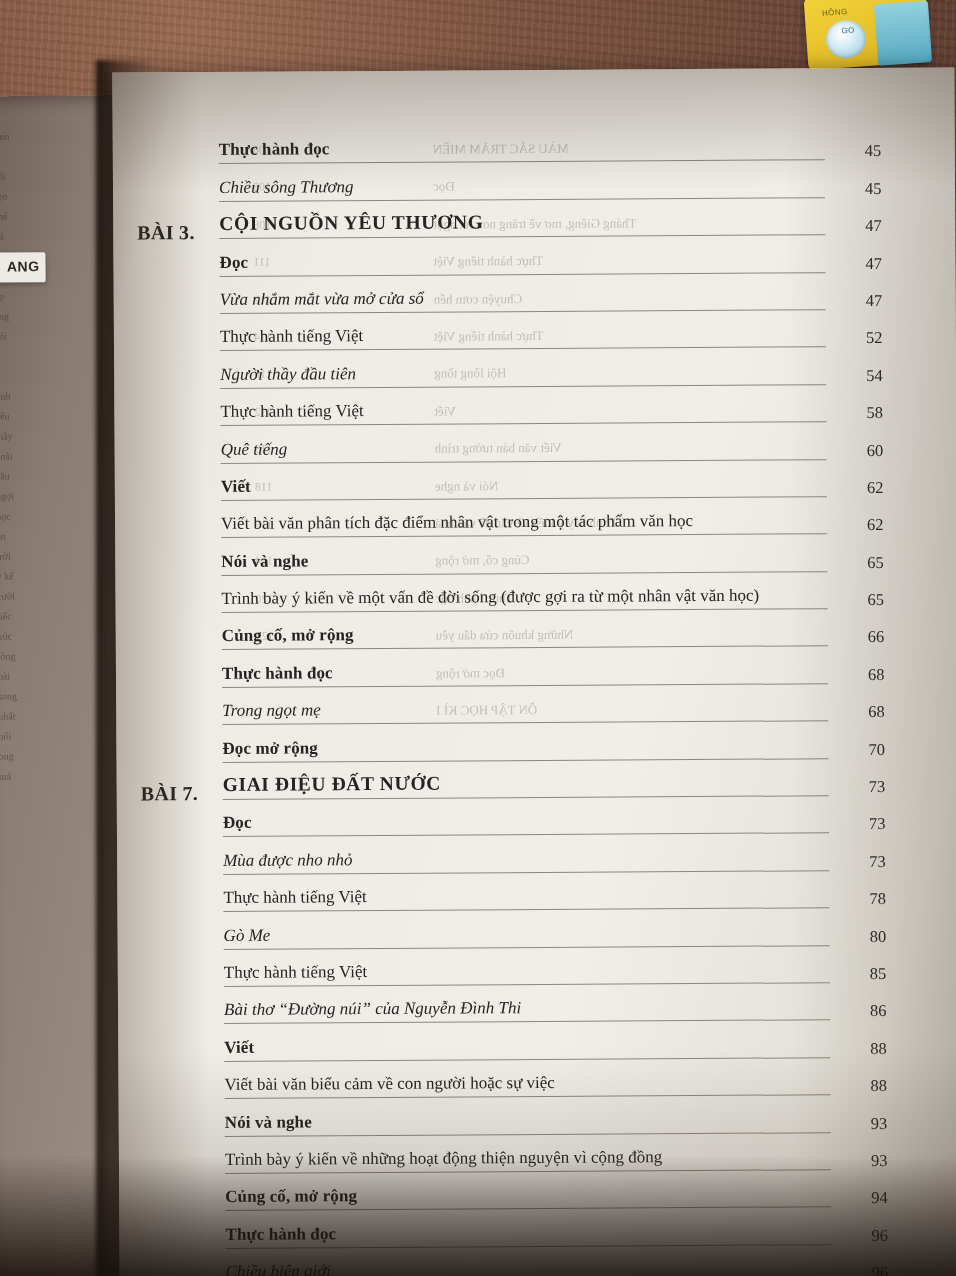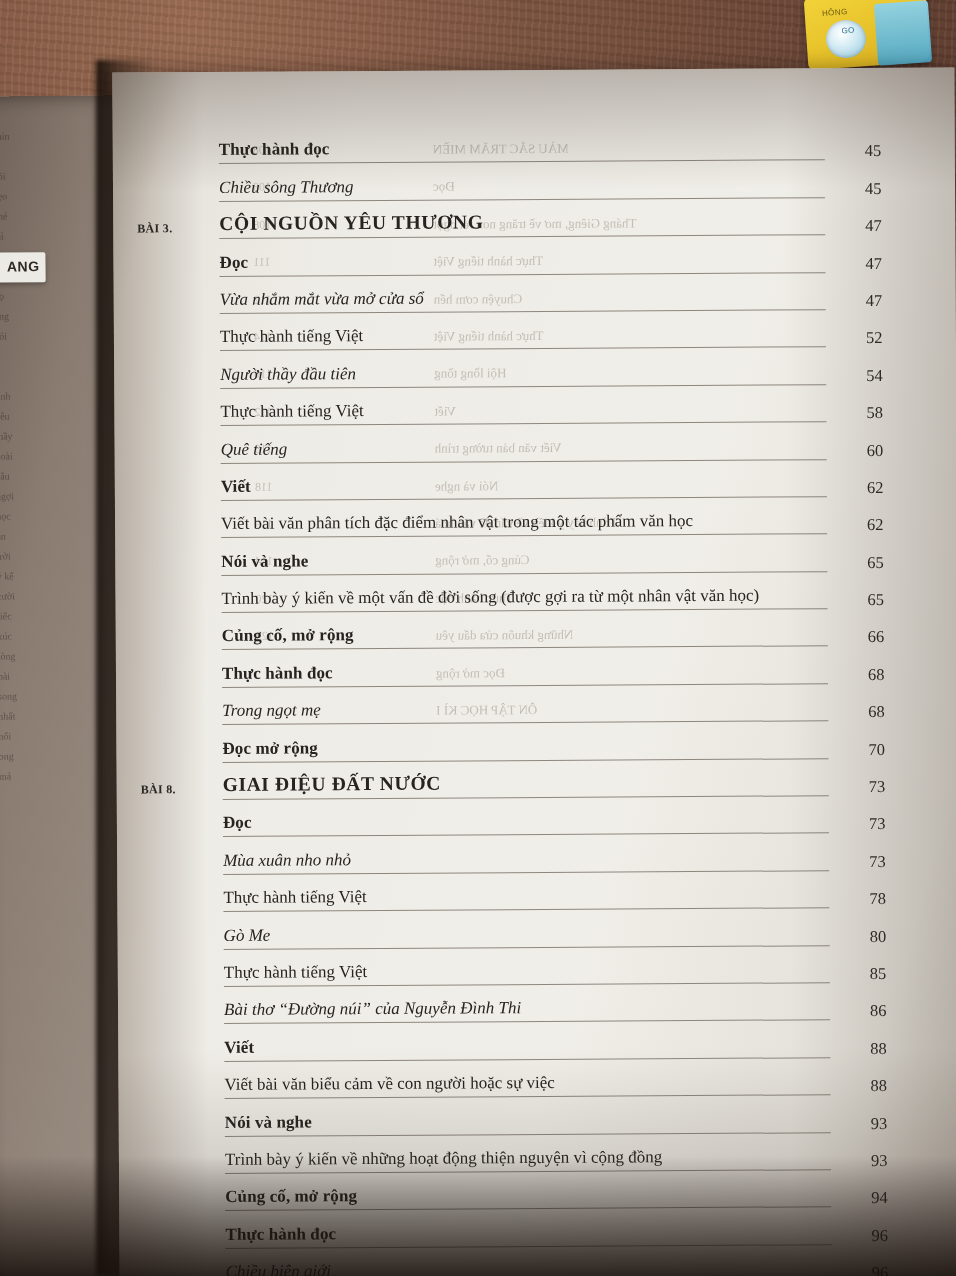--- a/index.html
+++ b/index.html
@@ -195,26 +195,26 @@
   .label-wrap {
     position: absolute;
     left: 96px;
     right: 118px;
     bottom: 7px;
     border-bottom: 1px solid #8d877e;
   }
   .bai-tag {
     position: absolute;
     left: 14px;
-    bottom: 10px;
+    bottom: 2px;
     width: 78px;
     text-align: left;
     font-family: "Liberation Serif", serif;
     font-weight: bold;
-    font-size: 12px;
+    font-size: 20px;
     color: #2b2722;
     letter-spacing: .3px;
   }
   .label {
     display: inline-block;
     padding-bottom: 3px;
     color: #262320;
     font-size: 17px;
     white-space: nowrap;
   }
@@ -402,30 +402,30 @@
         </div>
         <div class="row">
           <div class="label-wrap"><span class="label lv-italic">Trong ngọt mẹ</span></div>
           <div class="page-num">68</div>
         </div>
         <div class="row">
           <div class="label-wrap"><span class="label lv-bold">Đọc mở rộng</span></div>
           <div class="page-num">70</div>
         </div>
         <div class="row">
-          <div class="bai-tag">BÀI 8.</div>
+          <div class="bai-tag">BÀI 7.</div>
           <div class="label-wrap"><span class="label lv-head">GIAI ĐIỆU ĐẤT NƯỚC</span></div>
           <div class="page-num">73</div>
         </div>
         <div class="row">
           <div class="label-wrap"><span class="label lv-bold">Đọc</span></div>
           <div class="page-num">73</div>
         </div>
         <div class="row">
-          <div class="label-wrap"><span class="label lv-italic">Mùa xuân nho nhỏ</span></div>
+          <div class="label-wrap"><span class="label lv-italic">Mùa được nho nhỏ</span></div>
           <div class="page-num">73</div>
         </div>
         <div class="row">
           <div class="label-wrap"><span class="label lv-plain">Thực hành tiếng Việt</span></div>
           <div class="page-num">78</div>
         </div>
         <div class="row">
           <div class="label-wrap"><span class="label lv-italic">Gò Me</span></div>
           <div class="page-num">80</div>
         </div>

